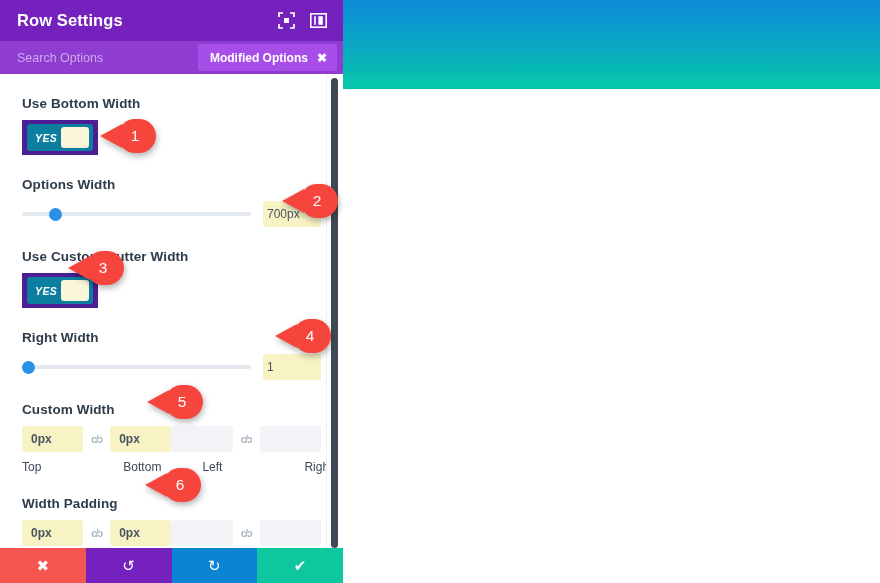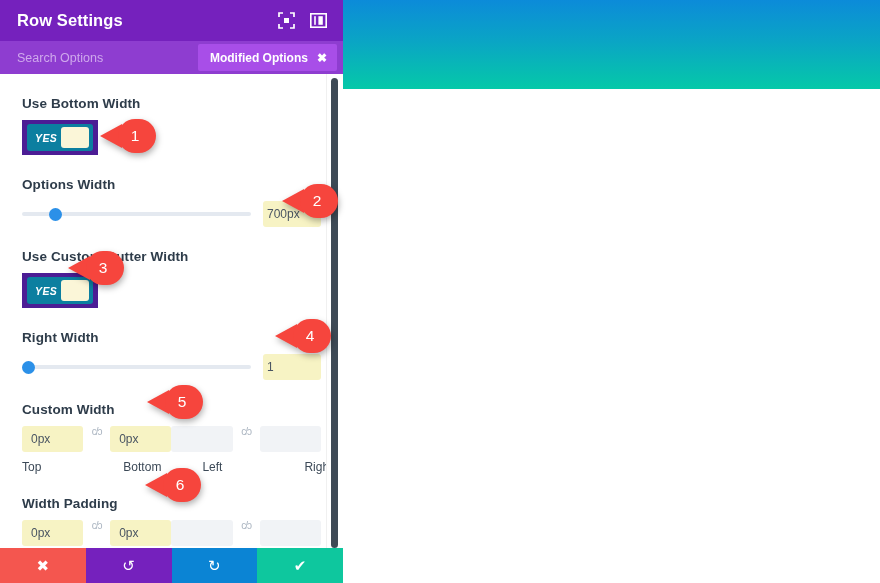--- a/index.html
+++ b/index.html
@@ -125,21 +125,21 @@
     width: 58px; height: 26px;
     background: #f1f3f6; border-radius: 3px;
     display: flex; align-items: center;
     padding-left: 4px;
     font-size: 12px; color: #4a5562;
     margin-left: 12px;
   }
   .slider-value.hl { background: #f7f3c4; }
 
   
-  .mp-row { display: flex; align-items: flex-start; gap: 0; }
+  .mp-row { display: flex; align-items: center; gap: 0; font-weight: bold; }
   .mp-cell { width: 64px; }
   .mp-input {
     height: 26px; background: #f1f3f6; border-radius: 3px;
     display: flex; align-items: center; padding-left: 9px;
     font-size: 12px; color: #4a5562;
   }
   .mp-input.hl { background: #f7f3c4; }
   .mp-link {
     width: 28px; display: flex; align-items: center; justify-content: center;
     color: #aab4c0; font-size: 10px; letter-spacing: -1px;

